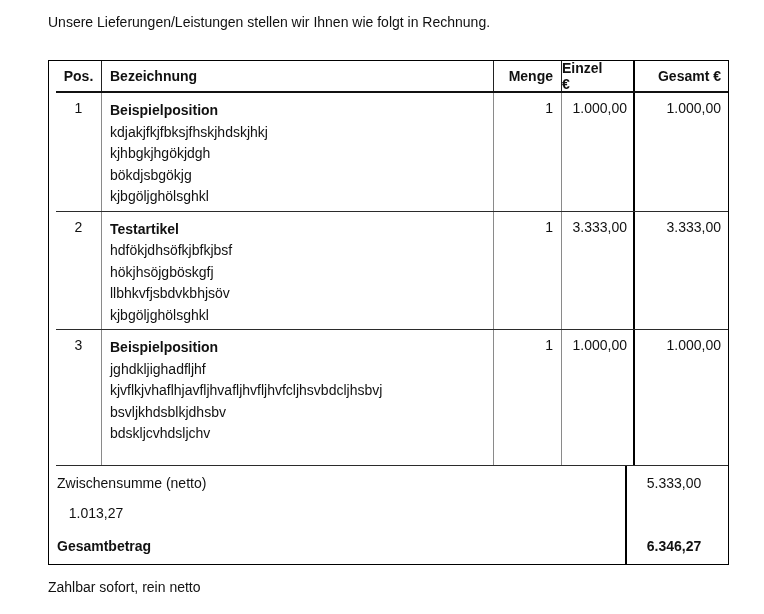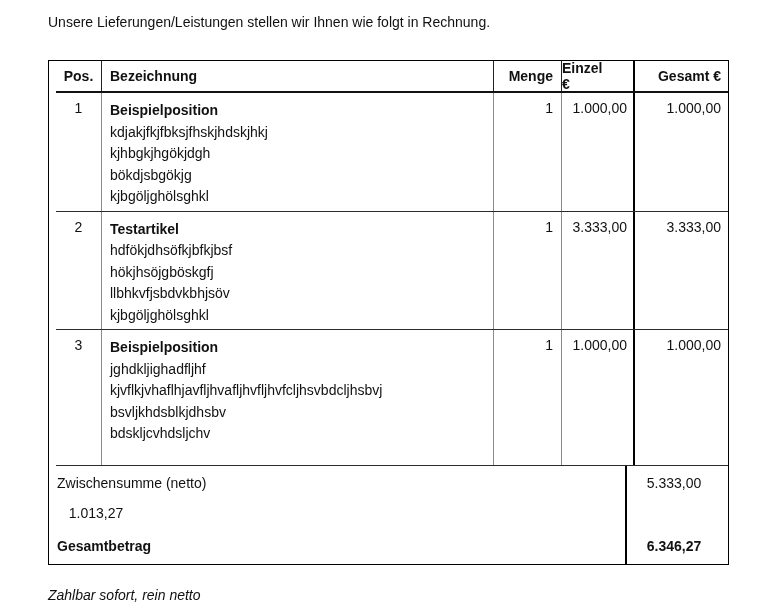--- a/index.html
+++ b/index.html
@@ -88,23 +88,22 @@
   .tsummary { position: relative; }
   .tsummary::after {
     content: "";
     position: absolute;
     top: 0; bottom: 0;
     right: 101px;
     width: 2px;
     background: #000;
   }
   .footer-note {
-    margin: 23px 0 0 0;
+    margin: 15px 0 0 0;
     line-height: 15px;
-    font-style: italic;
   }
 </style>
 </head>
 <body>
 
 <div class="page">
 
   <p class="intro">Unsere Lieferungen/Leistungen stellen wir Ihnen wie folgt in Rechnung.</p>
 
   <div class="invoice-table">

